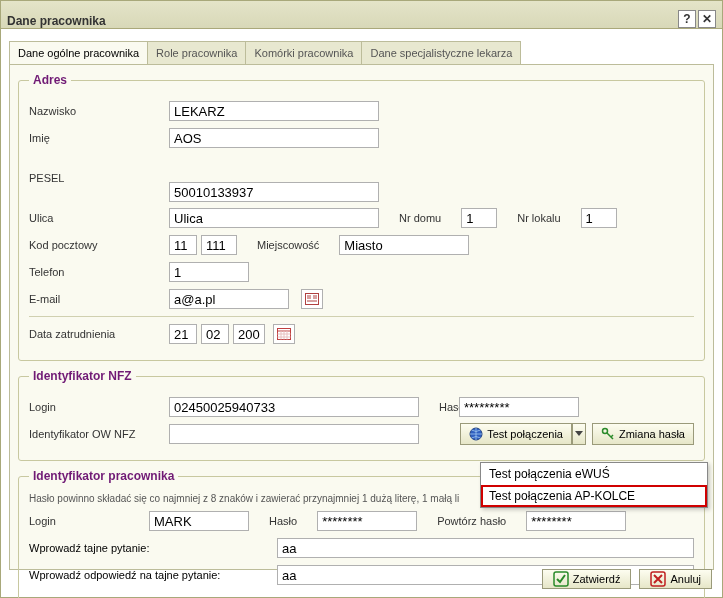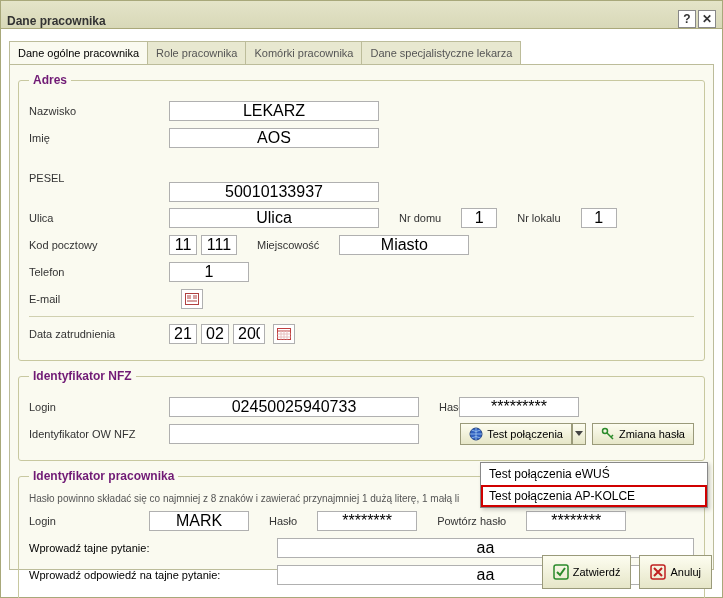--- a/index.html
+++ b/index.html
@@ -23,38 +23,38 @@
   .tab.active { background: #fafaf0; position: relative; z-index: 2; color: #000; }
   .tabpanel { border: 1px solid #bcbc9a; margin: 0 8px 8px 8px; background: #fafaf0; padding: 8px; position: relative; }
   fieldset {
     border: 1px solid #c8c8a0; border-radius: 3px; margin: 0 0 8px 0; padding: 8px 10px 10px 10px;
   }
   legend { color: #701a75; font-weight: bold; padding: 0 4px; font-size: 12px; }
   .row { display: flex; align-items: center; margin: 5px 0; min-height: 22px; }
   .lbl { width: 140px; color: #333; }
   .lbl-sm { color: #333; padding: 0 20px; }
   input[type=text], input[type=password] {
-    height: 20px; border: 1px solid #b0b0b0; background: #fff; padding: 4px 4px; font-size: 16px; text-align: center;
+    height: 20px; border: 1px solid #b0b0b0; background: #fff; padding: 4px 4px; font-size: 13px;
   }
   .btn {
     height: 22px; border: 1px solid #9a9a7a; background: linear-gradient(to bottom,#fdfdf0,#e6e6c8);
     padding: 0 8px; display: inline-flex; align-items: center; cursor: pointer; gap: 4px;
   }
   .iconbox { width: 22px; height: 20px; border: 1px solid #b0b0b0; background: #fff; display: inline-flex; align-items: center; justify-content: center; cursor: pointer; }
   .hint { color: #555; font-size: 10px; margin: 2px 0 6px 0; }
   .dropdown-menu {
     position: absolute; top: 397px; left: 470px; width: 228px; background: #fff;
     border: 1px solid #888; z-index: 10; box-shadow: 2px 2px 4px rgba(0,0,0,0.2);
   }
   .dropdown-menu .item { padding: 4px 8px; cursor: pointer; font-size: 12px; }
   .dropdown-menu .item.hl { border: 2px solid #d00000; padding: 2px 6px; }
   .footer {
     position: absolute; bottom: 8px; right: 10px; display: flex; gap: 8px;
   }
-  .footer .btn { height: 34px; padding: 0 10px; font-size: 12px; }
+  .footer .btn { height: 20px; padding: 0 10px; font-size: 12px; }
   svg { display: block; }
 </style>
 </head>
 <body>
 
 <div class="window">
 
   <div class="titlebar">
     <span class="title">Dane pracownika</span>
     <div class="tbtn">?</div>
@@ -99,20 +99,21 @@
         <input type="text" style="width: 36px; margin-left: 4px;" value="111">
         <span class="lbl-sm">Miejscowość</span>
         <input type="text" style="width: 130px;" value="Miasto">
       </div>
       <div class="row">
         <span class="lbl">Telefon</span>
         <input type="text" style="width: 80px;" value="1">
       </div>
       <div class="row">
         <span class="lbl">E-mail</span>
+        <input type="text" style="width: 120px;" value="a@a.pl">
         <span style="width:12px"></span>
         <span class="iconbox">
           <svg width="14" height="12" viewBox="0 0 14 12">
               <rect x="0.5" y="0.5" width="13" height="11" fill="none" stroke="#b04040"></rect>
               <line x1="2" y1="3" x2="6" y2="3" stroke="#b04040"></line>
               <line x1="2" y1="5" x2="6" y2="5" stroke="#b04040"></line>
               <line x1="8" y1="3" x2="12" y2="3" stroke="#b04040"></line>
               <line x1="8" y1="5" x2="12" y2="5" stroke="#b04040"></line>
               <line x1="2" y1="8" x2="12" y2="8" stroke="#b04040"></line>
             </svg>

